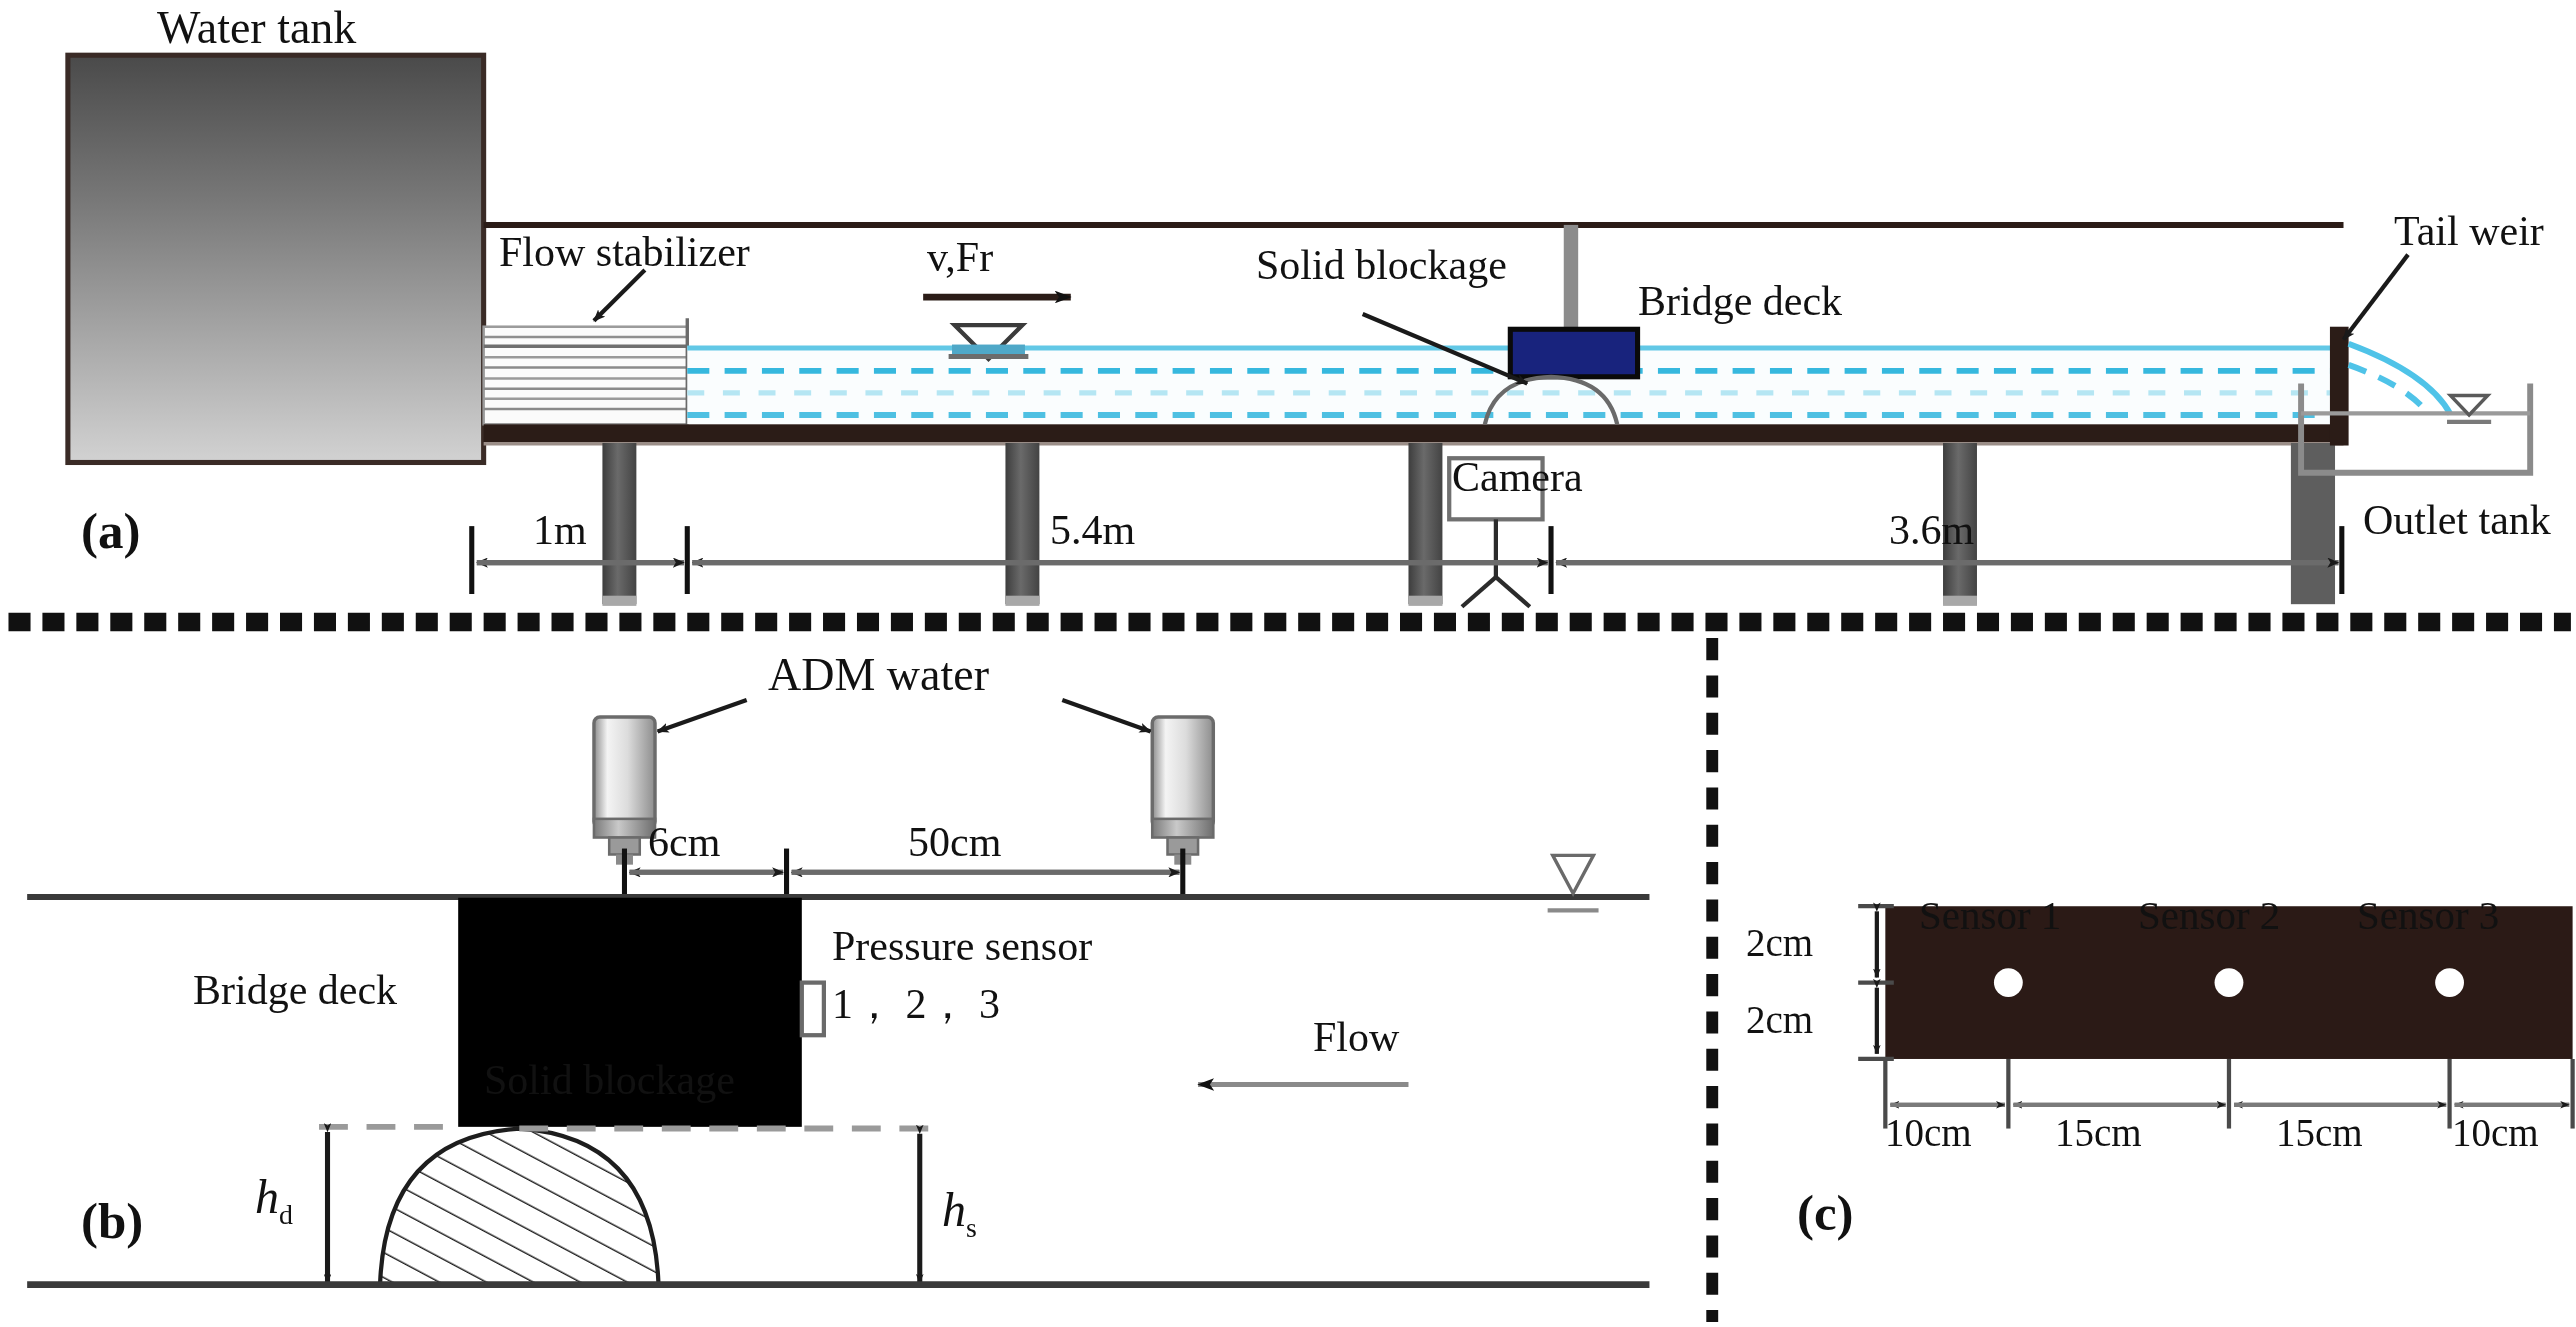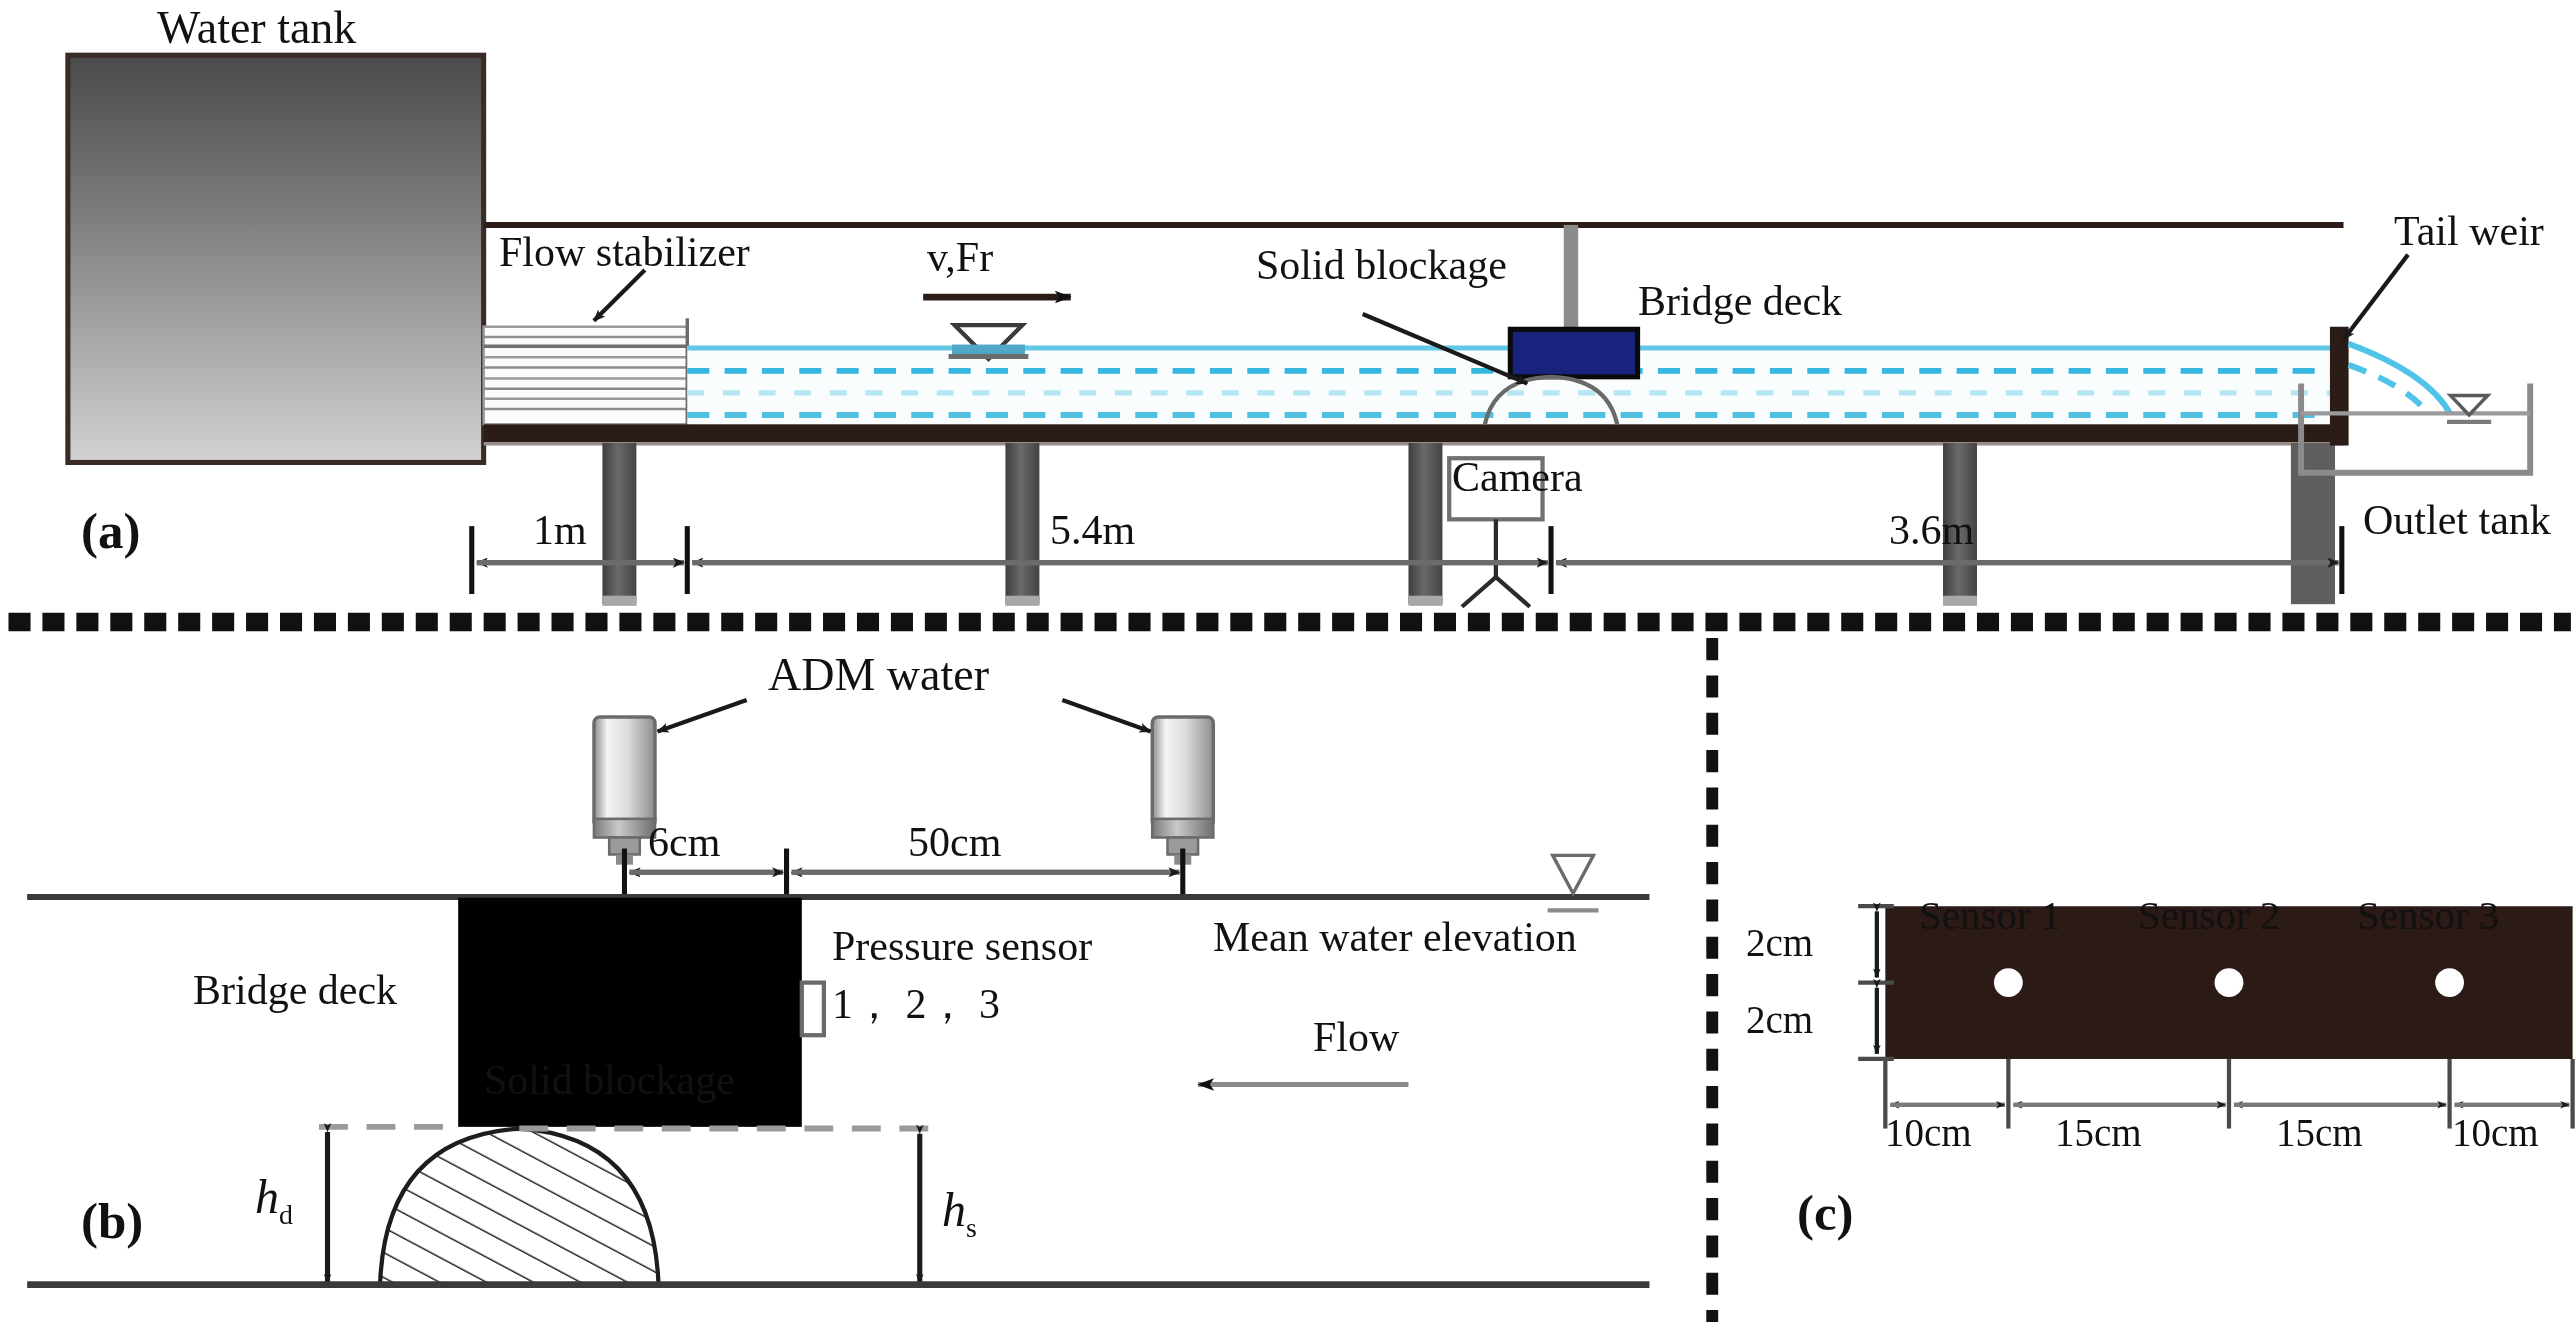--- a/index.html
+++ b/index.html
@@ -264,21 +264,20 @@
 <div class="lbl t50" style="left:533px;top:509px;">1m</div>
 <div class="lbl t50" style="left:1050px;top:509px;">5.4m</div>
 <div class="lbl t50" style="left:1889px;top:509px;">3.6m</div>
 
 <div class="lbl t54" style="left:768px;top:652px;">ADM water</div>
 <div class="lbl t50" style="left:648px;top:821px;">6cm</div>
 <div class="lbl t50" style="left:908px;top:821px;">50cm</div>
 <div class="lbl t50" style="left:193px;top:969px;">Bridge deck</div>
 <div class="lbl t50" style="left:832px;top:925px;">Pressure sensor</div>
 <div class="lbl t50" style="left:832px;top:983px;">1， 2， 3</div>
-<div class="lbl t50" style="left:1213px;top:916px;">Mean water elevation</div>
 <div class="lbl t50" style="left:1313px;top:1016px;">Flow</div>
 <div class="lbl t50" style="left:484px;top:1059px;">Solid blockage</div>
 <div class="lbl ital" style="left:255px;top:1173px;">
   <span>h</span><sub>d</sub>
 </div>
 <div class="lbl ital" style="left:942px;top:1186px;">
   <span>h</span><sub>s</sub>
 </div>
 <div class="lbl panel" style="left:81px;top:1196px;">(b)</div>
 

